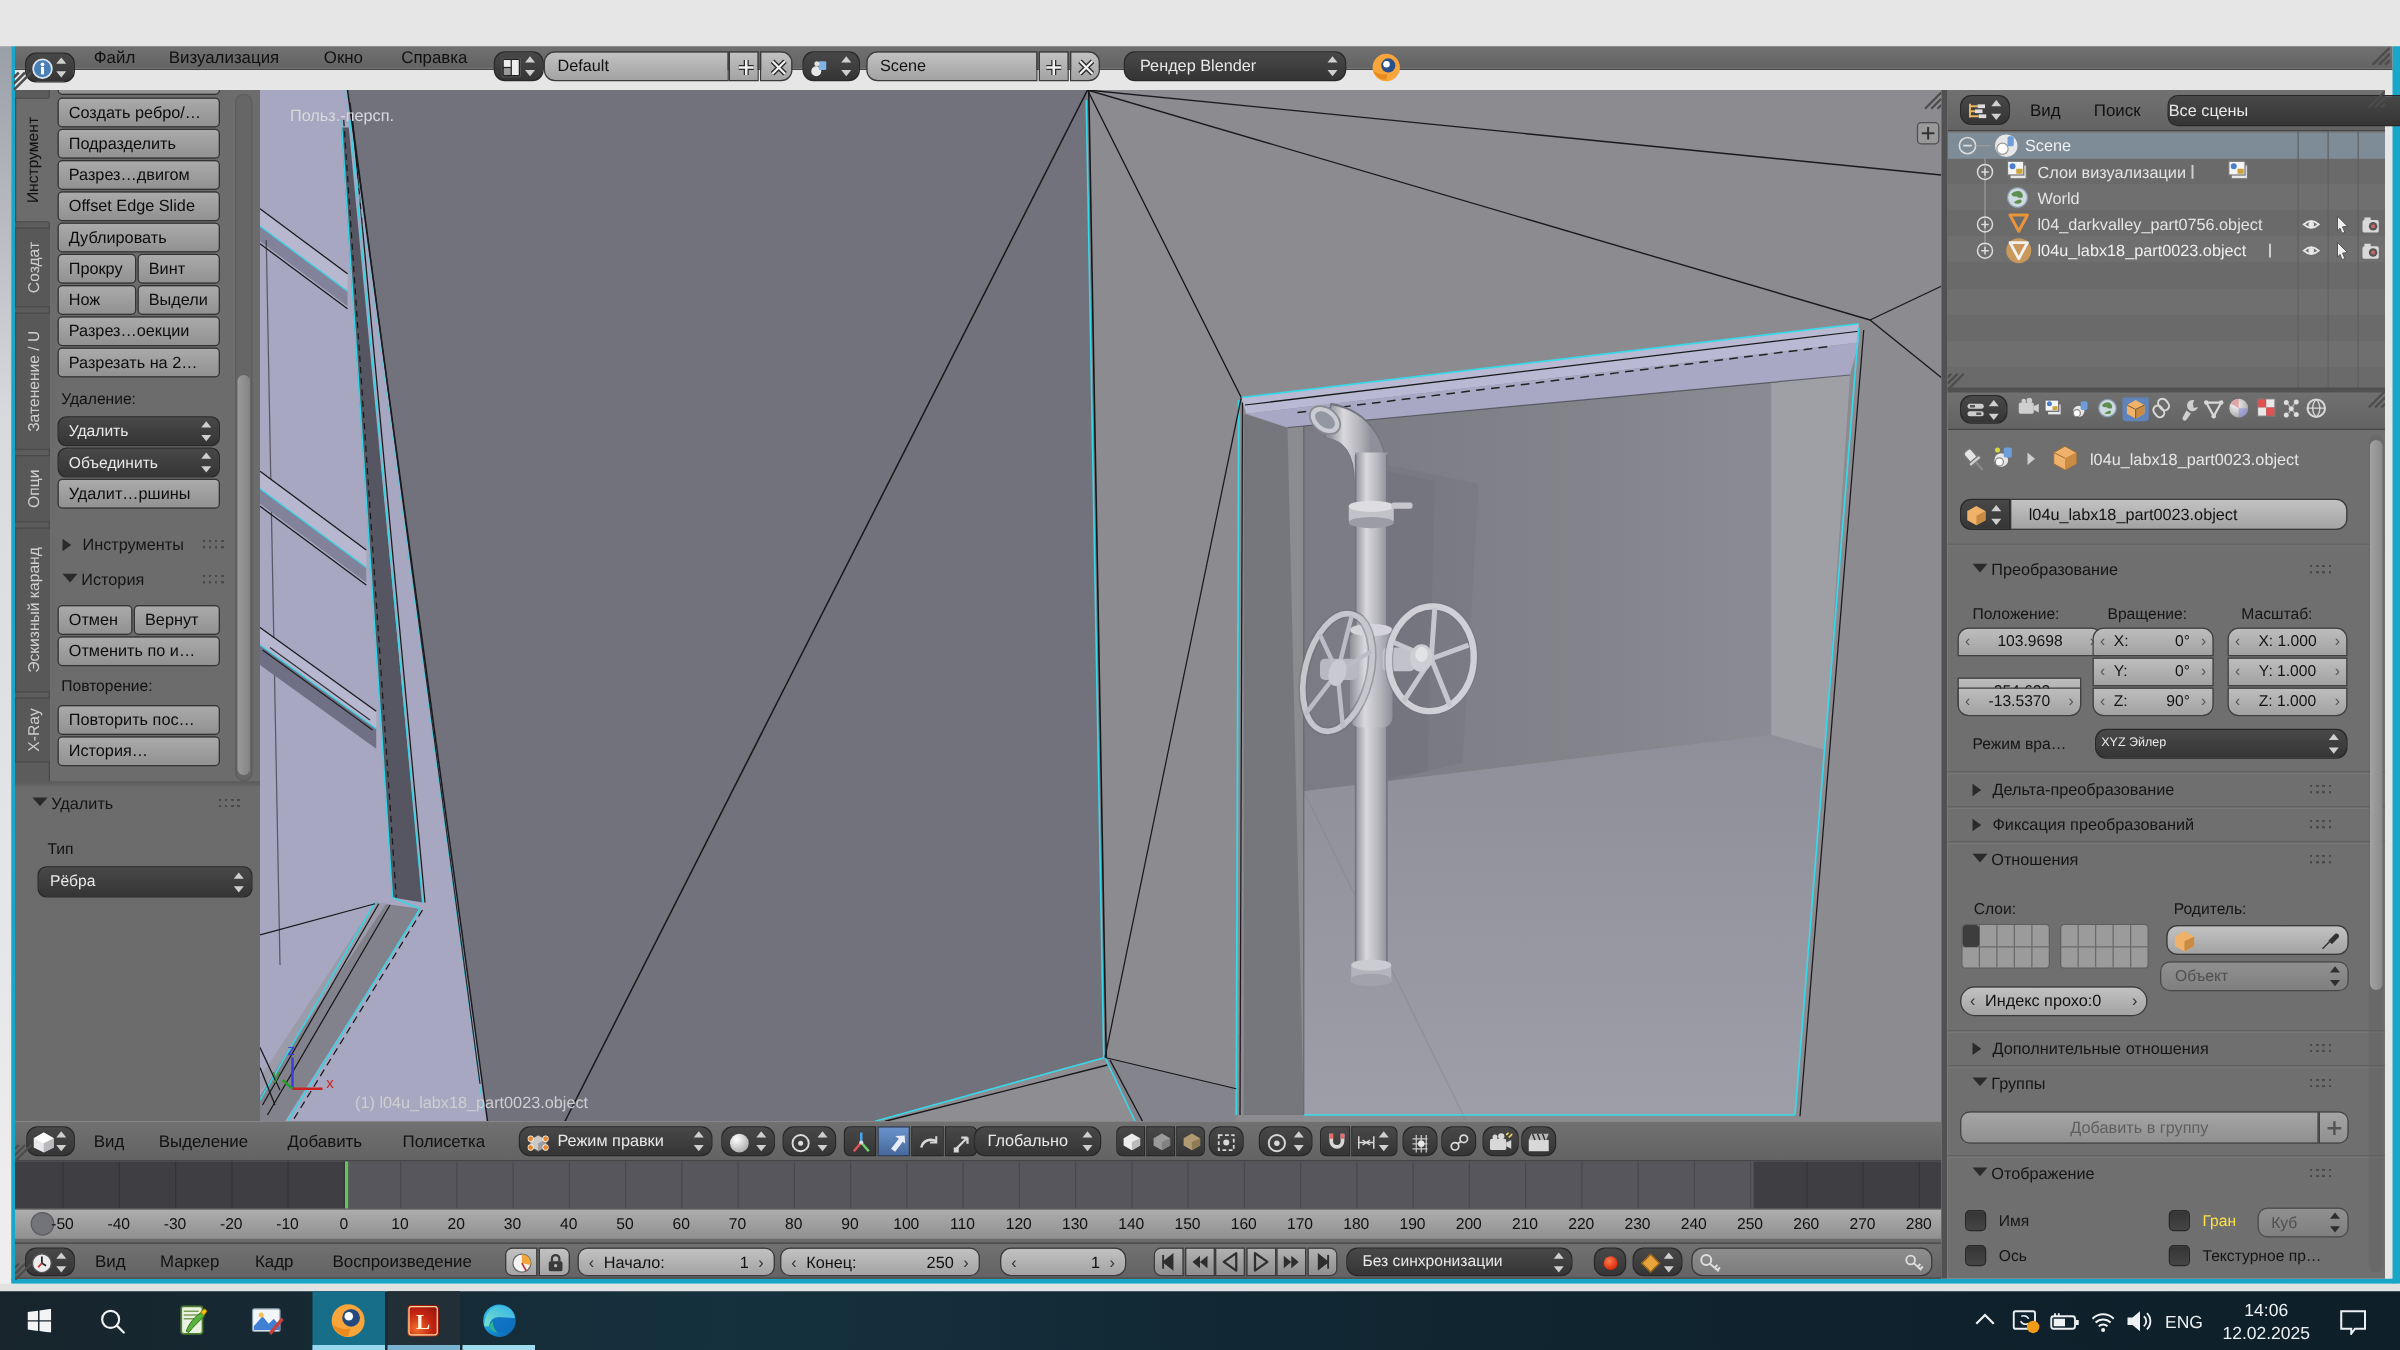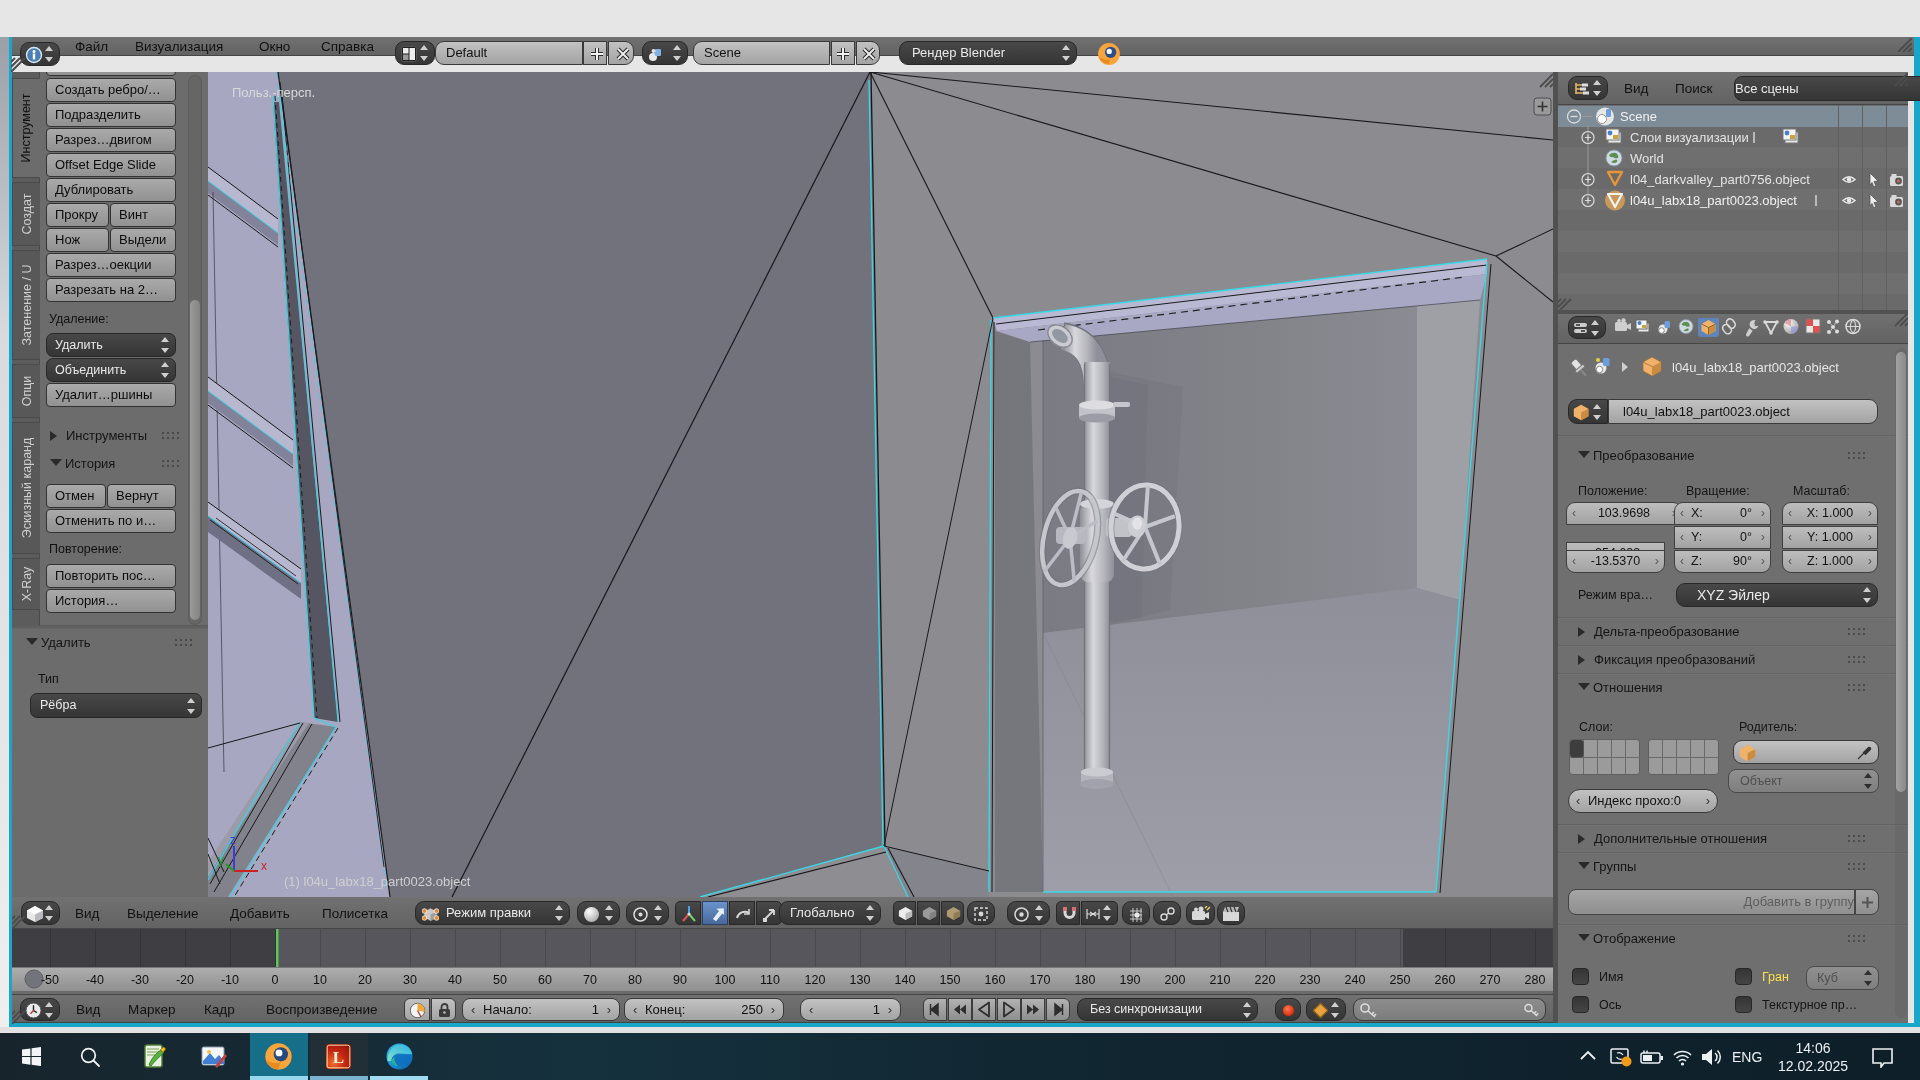--- a/index.html
+++ b/index.html
@@ -906,21 +906,21 @@
         <span class="r">0°</span>
       </div>
  <div class="nf" style="left:116px;top:238px;width:97px;border-radius:0 0 9px 9px">
         <span class="l">Z:</span>
         <span class="r">90°</span>
       </div>
  <div class="nf" style="left:224px;top:190px;width:96px;border-radius:9px 9px 0 0"><span>X: 1.000</span></div>
  <div class="nf" style="left:224px;top:214px;width:96px"><span>Y: 1.000</span></div>
  <div class="nf" style="left:224px;top:238px;width:96px;border-radius:0 0 9px 9px"><span>Z: 1.000</span></div>
  <div class="abs" style="left:20px;top:276px;color:#151515;font-size:12.5px">Режим вра…</div>
- <div class="dkbtn" style="left:118px;top:271px;width:202px;height:24px;line-height:22px;padding-left:20px;font-size:14px">XYZ Эйлер<div class="ud"></div></div>
+ <div class="dkbtn" style="left:118px;top:271px;width:202px;height:24px;line-height:22px;padding-left:4px;font-size:10px">XYZ Эйлер<div class="ud"></div></div>
  <div class="abs" style="left:0;top:305px;width:350px;height:2px;background:linear-gradient(180deg,#5a5a5a,#7d7d7d)"></div>
  <div class="abs phdr" style="left:20px;top:312px"><span class="tri-r"></span>Дельта-преобразование</div>
  <div class="dots" style="left:290px;top:316px"></div>
  <div class="abs" style="left:0;top:333px;width:350px;height:2px;background:linear-gradient(180deg,#5a5a5a,#7d7d7d)"></div>
  <div class="abs phdr" style="left:20px;top:340px"><span class="tri-r"></span>Фиксация преобразований</div>
  <div class="dots" style="left:290px;top:344px"></div>
  <div class="abs" style="left:0;top:361px;width:350px;height:2px;background:linear-gradient(180deg,#5a5a5a,#7d7d7d)"></div>
  <div class="abs phdr" style="left:20px;top:368px"><span class="tri-d"></span>Отношения</div>
  <div class="dots" style="left:290px;top:372px"></div>
  <div class="abs" style="left:21px;top:408px;color:#151515;font-size:12.5px">Слои:</div>
@@ -958,21 +958,21 @@
         <span style="position:absolute;left:7px;color:#333">‹</span>
         <span style="position:absolute;left:19px">Индекс прохо:0</span>
         <span style="position:absolute;right:7px;color:#333">›</span>
       </div>
  <div class="abs" style="left:0;top:512px;width:350px;height:2px;background:linear-gradient(180deg,#5a5a5a,#7d7d7d)"></div>
  <div class="abs phdr" style="left:20px;top:519px"><span class="tri-r"></span>Дополнительные отношения</div>
  <div class="dots" style="left:290px;top:523px"></div>
  <div class="abs" style="left:0;top:540px;width:350px;height:2px;background:linear-gradient(180deg,#5a5a5a,#7d7d7d)"></div>
  <div class="abs phdr" style="left:20px;top:547px"><span class="tri-d"></span>Группы</div>
  <div class="dots" style="left:290px;top:551px"></div>
- <div class="abs" style="left:10px;top:577px;width:287px;height:26px;background:linear-gradient(180deg,#a5a5a5,#8f8f8f);border:1px solid #444;border-radius:8px 0 0 8px;color:#5e5e5e;font-size:13px;line-height:24px;text-align:right">Добавить в группу</div>
+ <div class="abs" style="left:10px;top:577px;width:287px;height:26px;background:linear-gradient(180deg,#a5a5a5,#8f8f8f);border:1px solid #444;border-radius:8px 0 0 8px;color:#5e5e5e;font-size:13px;line-height:24px;text-align:center">Добавить в группу</div>
  <div class="abs" style="left:297px;top:577px;width:24px;height:26px;background:linear-gradient(180deg,#a5a5a5,#8f8f8f);border:1px solid #444;border-radius:0 8px 8px 0">
   <svg class="abs" style="left:4px;top:5px" width="15" height="15">
           <path d="M7.5 2 v11 M2 7.5 h11" stroke="#555" stroke-width="2"></path>
         </svg>
  </div>
  <div class="abs" style="left:0;top:612px;width:350px;height:2px;background:linear-gradient(180deg,#5a5a5a,#7d7d7d)"></div>
  <div class="abs phdr" style="left:20px;top:619px"><span class="tri-d"></span>Отображение</div>
  <div class="dots" style="left:290px;top:623px"></div>
  <div class="cb" style="left:14px;top:656px"></div>
  <div class="abs" style="left:41px;top:658px;color:#151515;font-size:12.5px">Имя</div>

